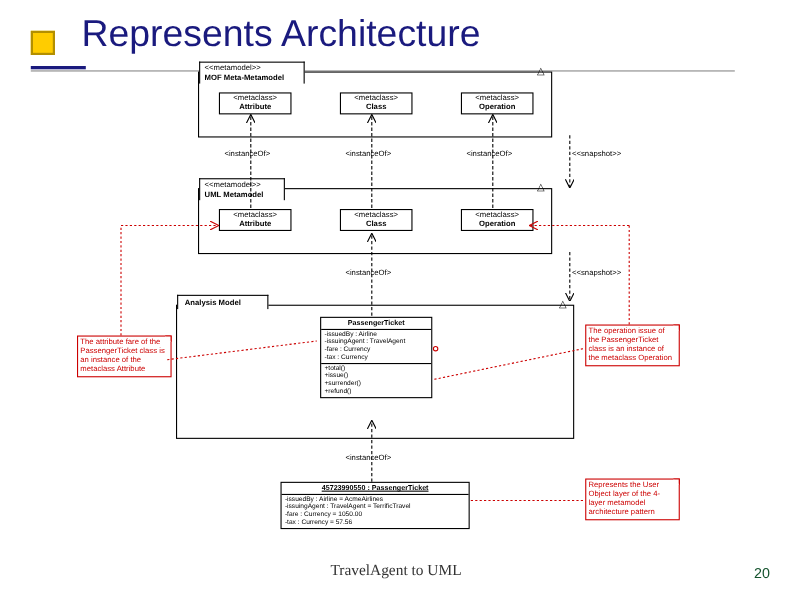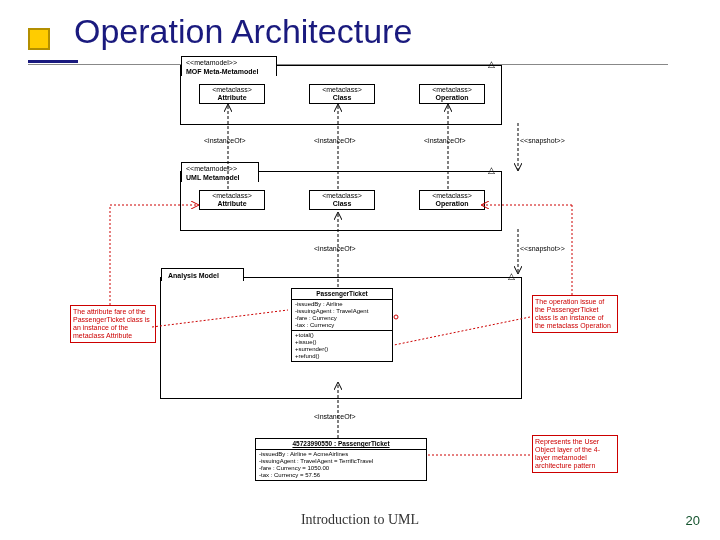--- a/index.html
+++ b/index.html
@@ -21,21 +21,21 @@
   svg.lines{position:absolute;left:0;top:0;width:520px;height:450px;pointer-events:none}
   .sm{font-size:6px;line-height:7px}
   .classbox{position:absolute;border:1px solid #000;background:#fff;font-size:6.5px;line-height:8px}
   .classbox div{border-bottom:1px solid #000;padding:1px 3px}
   .classbox div:last-child{border-bottom:none}
 </style>
 </head>
 <body>
 
 <div class="bullet"></div>
-<div class="title">Operation Architecture</div>
+<div class="title">Represents Architecture</div>
 <div class="rule"></div>
 <div class="rule2"></div>
 
 <div class="diagram">
 
   <div class="pkg" style="left:80px;top:10px;width:320px;height:58px">
     <div class="pkgtab">
       <span>&lt;&lt;metamodel&gt;&gt;</span><br>
       <b>MOF Meta-Metamodel</b>
     </div>
@@ -149,14 +149,14 @@
     <line x1="10" y1="150" x2="98" y2="150" stroke="#c00" stroke-dasharray="2,2" marker-end="url(#ahr)"></line>
     <line x1="472" y1="240" x2="472" y2="150" stroke="#c00" stroke-dasharray="2,2"></line>
     <line x1="472" y1="150" x2="382" y2="150" stroke="#c00" stroke-dasharray="2,2" marker-end="url(#ahr)"></line>
 
     <line x1="430" y1="400" x2="328" y2="400" stroke="#c00" stroke-dasharray="2,2"></line>
 
     <circle cx="296" cy="262" r="2" fill="none" stroke="#c00"></circle>
   </svg>
 </div>
 
-<div class="footer">Introduction to UML</div>
+<div class="footer">TravelAgent to UML</div>
 <div class="pagenum">20</div>
 
 </body></html>

